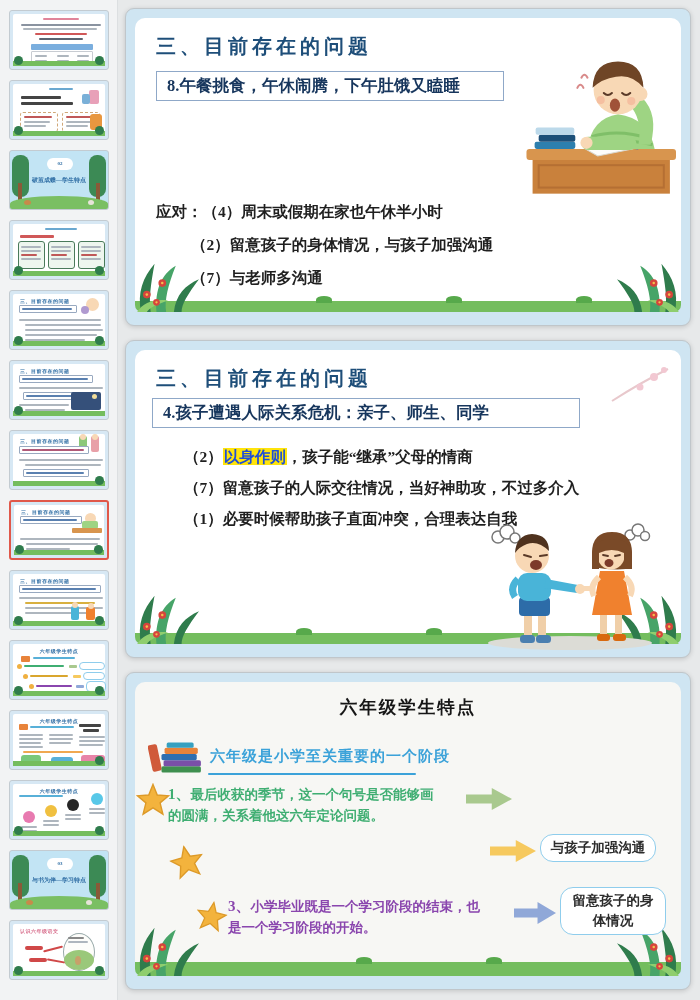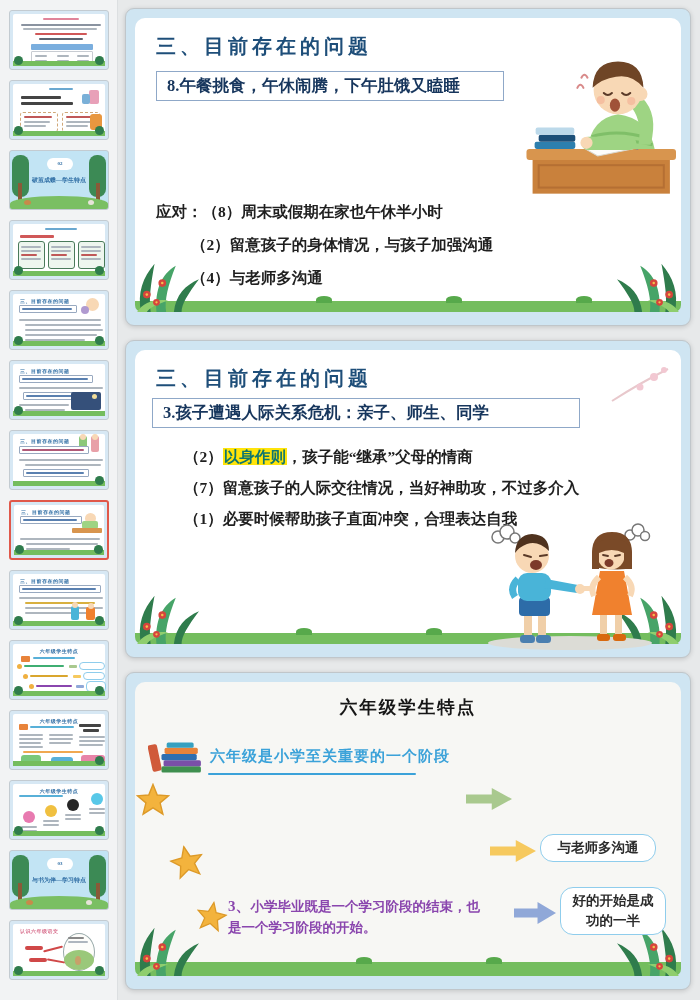--- a/index.html
+++ b/index.html
@@ -38,21 +38,21 @@
   .tuft{position:absolute;bottom:22px;width:16px;height:7px;background:#57a94b;border-radius:50% 50% 0 0}
   .bush{position:absolute;bottom:13px;width:72px;height:56px}
   .bush.r{transform:scaleX(-1)}
 
   .s-title{position:absolute;left:30px;top:24px;font-size:20px;font-weight:bold;color:#1e4e79;letter-spacing:4px;white-space:nowrap}
   .s-box{position:absolute;border:1px solid #8fa8c8;background:#fff;color:#17365d;font-size:16.5px;font-weight:bold;padding:3px 10px;white-space:nowrap}
   .s-list{position:absolute;color:#1f1f1f;font-size:15.5px;font-weight:bold}
   .s-list div{white-space:nowrap}
   .ind{padding-left:35px}
   .ind2{padding-left:30px}
-  .hl{background:#ffe40a;color:#0f766e;padding:0 1px}
+  .hl{background:#ffe40a;color:#1d4ed8;padding:0 1px}
 
   
   .c-title{position:absolute;top:22px;left:0;width:100%;text-align:center;font-size:17.5px;font-weight:bold;color:#161616;letter-spacing:2px}
   .c-sub{position:absolute;left:84px;top:74px;font-size:15px;font-weight:bold;color:#3ba2d9;letter-spacing:1px;white-space:nowrap}
   .c-under{position:absolute;left:82px;top:100px;width:208px;height:2px;background:#3ba2d9;border-radius:1px}
   .pt{position:absolute;font-size:13.5px;font-weight:bold;line-height:21px}
   .pt .num{font-size:15px}
   .p1{color:#3fae72}.p2{color:#d9a62e}.p3{color:#8a46ae}
   .star{position:absolute}
   .barrow{position:absolute;height:22px;clip-path:polygon(0 30%,56% 30%,56% 0,100% 50%,56% 100%,56% 70%,0 70%)}
@@ -432,23 +432,23 @@
         <path d="M93 36 Q94 10 118 10 Q142 10 143 36 Q132 22 116 25 Q102 27 93 36 Z" fill="#6f4526"></path>
         <circle cx="140" cy="42" r="7" fill="#f8d8b5"></circle>
         <path d="M104 41 q4 4 8 0 M122 41 q4 4 8 0" stroke="#5a3a28" stroke-width="2" fill="none" stroke-linecap="round"></path>
         <ellipse cx="115" cy="53" rx="5" ry="6.5" fill="#a05238"></ellipse>
         <circle cx="101" cy="48" r="4" fill="#f5bfa0"></circle>
           <circle cx="131" cy="49" r="4" fill="#f5bfa0"></circle>
         <path d="M82 26 q3 -6 6 0 M78 36 q3 -6 6 0" stroke="#d98b8b" stroke-width="2" fill="none" stroke-linecap="round"></path>
       </svg>
 
       <div class="s-list" style="left:30px;top:186px;line-height:33px">
-        <div>应对：（8）周末或假期在家也午休半小时</div>
+        <div>应对：（4）周末或假期在家也午休半小时</div>
         <div class="ind">（2）留意孩子的身体情况，与孩子加强沟通</div>
-        <div class="ind">（4）与老师多沟通</div>
+        <div class="ind">（7）与老师多沟通</div>
       </div>
     </div>
 
     <div class="slide">
       <div class="panel"></div>
       <div class="grass"></div>
       <div class="tuft" style="left:170px"></div>
       <div class="tuft" style="left:300px"></div>
       <svg class="bush" style="left:8px" viewBox="0 0 72 58">
         <path d="M6 58 C2 38 8 22 20 8 C16 30 14 44 16 58 Z" fill="#2f7c4c"></path>
@@ -483,21 +483,21 @@
           </g>
       </svg>
       <svg style="position:absolute;right:20px;top:22px;width:60px;height:40px" viewBox="0 0 60 40">
         <path d="M2 38 Q30 20 58 6" stroke="#e8c8cc" stroke-width="2" fill="none"></path>
         <circle cx="44" cy="14" r="4" fill="#f2c8d2"></circle>
           <circle cx="30" cy="24" r="3.5" fill="#f2c8d2"></circle>
           <circle cx="54" cy="7" r="3" fill="#f2c8d2"></circle>
       </svg>
 
       <div class="s-title">三、目前存在的问题</div>
-      <div class="s-box" style="left:26px;top:57px;width:428px">3.孩子遭遇人际关系危机：亲子、师生、同学</div>
+      <div class="s-box" style="left:26px;top:57px;width:428px">4.孩子遭遇人际关系危机：亲子、师生、同学</div>
 
       <div class="s-list" style="left:28px;top:100px;line-height:31px">
         <div class="ind2">
           <span>（2）</span><span class="hl">以身作则</span><span>，孩子能“继承”父母的情商</span>
         </div>
         <div class="ind2">（7）留意孩子的人际交往情况，当好神助攻，不过多介入</div>
         <div class="ind2">（1）必要时候帮助孩子直面冲突，合理表达自我</div>
       </div>
 
       <svg style="position:absolute;right:28px;bottom:6px;width:190px;height:128px" viewBox="0 0 190 128">
@@ -585,32 +585,35 @@
         <rect x="13" y="15" width="34" height="6" rx="1.5" fill="#2f6fb0"></rect>
         <rect x="16" y="9" width="32" height="6" rx="1.5" fill="#e8833a"></rect>
         <rect x="18" y="4" width="26" height="5" rx="1.5" fill="#35a0c0"></rect>
       </svg>
       <div class="c-sub">六年级是小学至关重要的一个阶段</div>
       <div class="c-under"></div>
 
       <svg class="star" style="left:10px;top:110px;width:34px;height:34px" viewBox="0 0 24 24">
         <path d="M12 1 L15 8.5 L23 9 L17 14 L19 22 L12 17.5 L5 22 L7 14 L1 9 L9 8.5 Z" fill="#f3b33d" stroke="#dd9a28"></path>
       </svg>
+      <div class="pt p1" style="left:42px;top:111px;width:270px">
+        <span class="num">1、</span><span>最后收获的季节，这一个句号是否能够画的圆满，关系着他这六年定论问题。</span>
+      </div>
       <div class="barrow" style="left:340px;top:115px;width:46px;background:#a9c98e"></div>
 
       <svg class="star" style="left:44px;top:172px;width:34px;height:34px;transform:rotate(-12deg)" viewBox="0 0 24 24">
         <path d="M12 1 L15 8.5 L23 9 L17 14 L19 22 L12 17.5 L5 22 L7 14 L1 9 L9 8.5 Z" fill="#f3b33d" stroke="#dd9a28"></path>
       </svg>
       <div class="barrow" style="left:364px;top:167px;width:46px;background:#f6c95e"></div>
-      <div class="tagbox" style="left:414px;top:161px;width:116px">与老师多沟通</div>
+      <div class="tagbox" style="left:414px;top:161px;width:116px">与孩子加强沟通</div>
 
       <svg class="star" style="left:70px;top:228px;width:31px;height:31px;transform:rotate(10deg)" viewBox="0 0 24 24">
         <path d="M12 1 L15 8.5 L23 9 L17 14 L19 22 L12 17.5 L5 22 L7 14 L1 9 L9 8.5 Z" fill="#f3b33d" stroke="#dd9a28"></path>
       </svg>
       <div class="pt p3" style="left:102px;top:223px;width:252px">
         <span class="num">3、</span><span>小学毕业既是一个学习阶段的结束，也是一个学习阶段的开始。</span>
       </div>
       <div class="barrow" style="left:388px;top:229px;width:42px;background:#90a8d8"></div>
-      <div class="tagbox" style="left:434px;top:214px;width:106px">好的开始是成功的一半</div>
+      <div class="tagbox" style="left:434px;top:214px;width:106px">留意孩子的身体情况</div>
     </div>
 
   </div>
 </div>
 
 </body></html>

